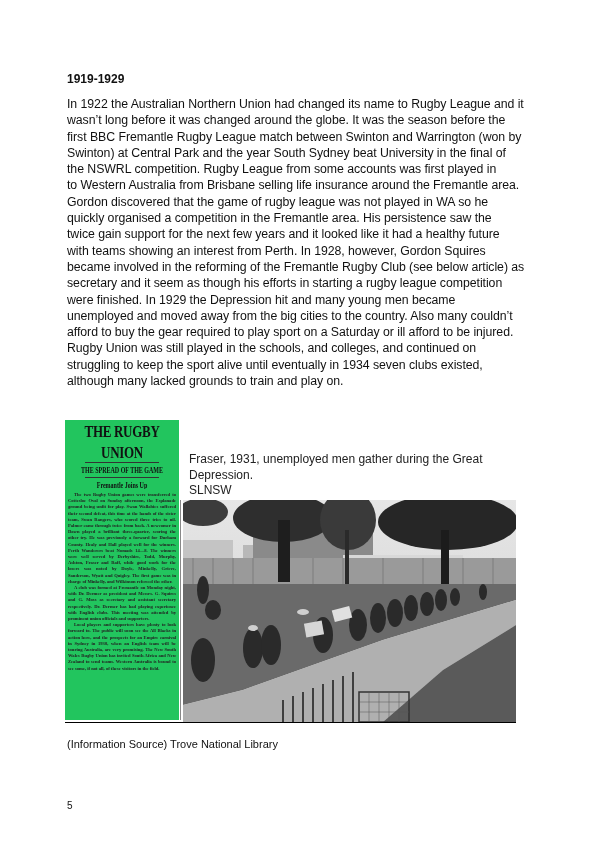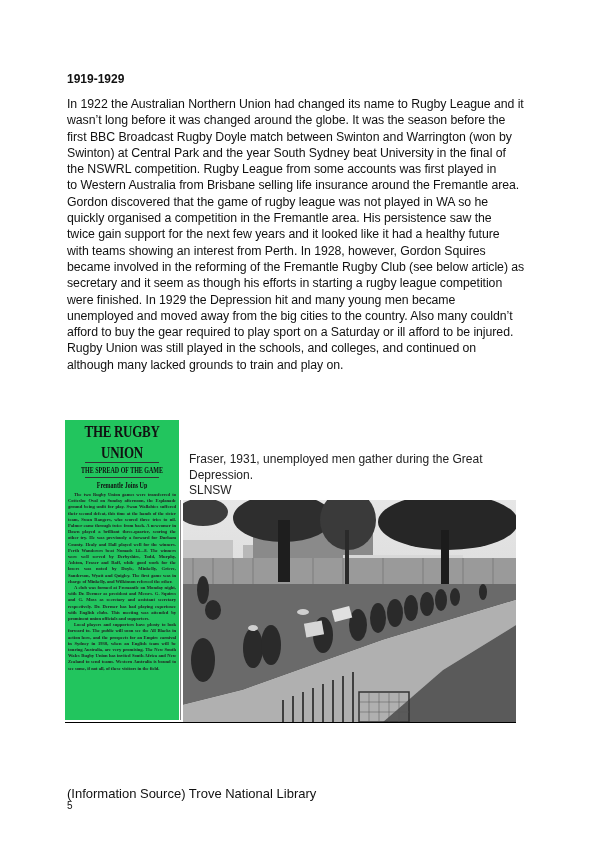--- a/index.html
+++ b/index.html
@@ -14,45 +14,46 @@
   .clip-sub { font-size: 6px; font-weight: bold; text-align: center; margin-top: 2px; transform: scaleY(1.3); }
   .clip-sub2 { font-size: 6px; font-weight: bold; text-align: center; margin-top: 3px; transform: scaleY(1.3); }
   .clip-body { font-size: 4.6px; line-height: 6.2px; text-align: justify; padding: 4px 3px 0 3px; color: #222; font-weight: bold; }
   .clip-body p { margin: 0; text-indent: 6px; }
   .clip-sep { position: absolute; left: 115px; top: 82px; width: 1px; height: 220px; background: #888; }
   .caption { position: absolute; left: 124px; top: 34px; width: 320px; font-size: 12px; line-height: 15.5px; color: #222; }
   .caption span { display: block; }
   .photo { position: absolute; left: 118px; top: 82px; width: 333px; height: 222px; overflow: hidden; background: #a8a8a8; }
   .photo svg { display: block; }
   .rule-bottom { position: absolute; left: 0; top: 304px; width: 451px; height: 1px; background: #000; }
-  .source { position: absolute; left: 67px; top: 738px; font-size: 13px; margin-top: 48px; }
+  .source { position: absolute; left: 67px; top: 738px; font-size: 11px; }
   .page-num { position: absolute; left: 67px; top: 800px; font-size: 10px; }
 </style>
 </head>
 <body>
 
 <div class="heading">1919-1929</div>
 
 <div class="body-text">
   <span class="line">In 1922 the Australian Northern Union had changed its name to Rugby League and it</span>
   <span class="line">wasn’t long before it was changed around the globe. It was the season before the</span>
-  <span class="line">first BBC Broadcast Rugby Doyle match between Swinton and Warrington (won by</span>
+  <span class="line">first BBC Fremantle Rugby League match between Swinton and Warrington (won by</span>
   <span class="line">Swinton) at Central Park and the year South Sydney beat University in the final of</span>
   <span class="line">the NSWRL  competition. Rugby League from some accounts was first played in</span>
   <span class="line">to Western Australia from Brisbane selling life insurance around the Fremantle area.</span>
   <span class="line">Gordon discovered that the game of rugby league was not played in WA so he</span>
   <span class="line">quickly organised a competition in the Fremantle area. His persistence saw the</span>
   <span class="line">twice gain support for the next few years and it looked like it had a healthy future</span>
   <span class="line">with teams showing an interest from Perth. In 1928, however, Gordon Squires</span>
   <span class="line">became involved in the reforming of the Fremantle Rugby Club (see below article) as</span>
   <span class="line">secretary and it seem as though his efforts in starting a rugby league competition</span>
   <span class="line">were finished.  In 1929 the Depression hit and many young men became</span>
   <span class="line">unemployed and moved away from the big cities to the country. Also many couldn’t</span>
   <span class="line">afford to buy the gear required to play sport on a Saturday or ill afford to be injured.</span>
   <span class="line">Rugby Union was still played in the schools, and colleges, and continued on</span>
+  <span class="line">struggling to keep the sport alive until eventually in 1934 seven clubs existed,</span>
   <span class="line">although many lacked grounds to train and play on.</span>
 </div>
 
 <div class="figure">
   <div class="clipping">
     <div class="clip-title">THE RUGBY UNION</div>
     <div class="clip-rule"></div>
     <div class="clip-sub">THE SPREAD OF THE GAME</div>
     <div class="clip-rule"></div>
     <div class="clip-sub2">Fremantle Joins Up</div>

